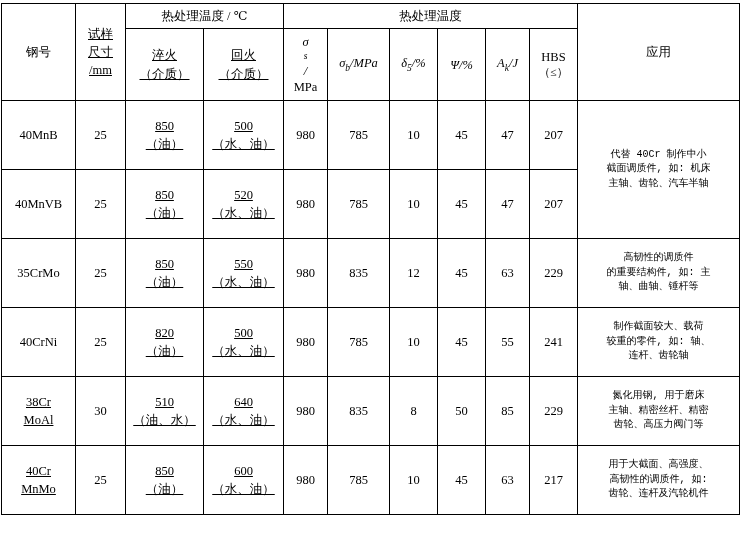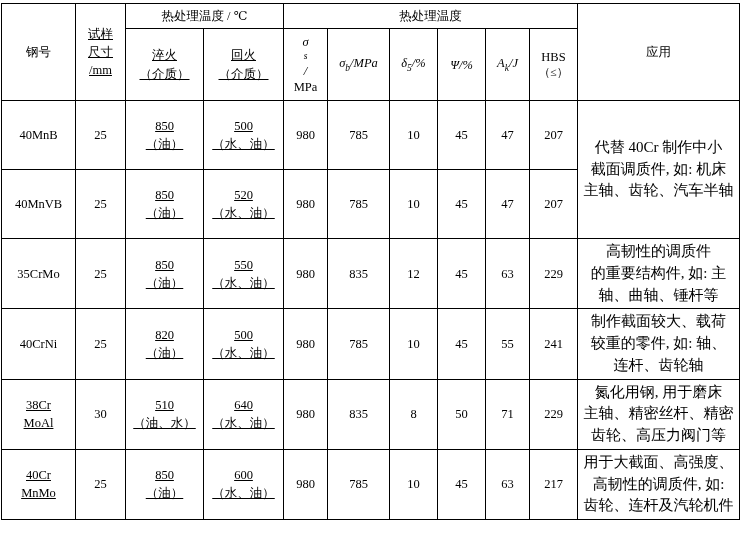--- a/index.html
+++ b/index.html
@@ -35,21 +35,22 @@
     line-height: 1.45;
   }
   .hdr-tall { height: 92px; }
   .row-body td { height: 64px; }
   .cell-lines span { display: block; text-decoration: underline; }
   .app-cell {
     text-align: left;
     padding-left: 9px;
     padding-right: 7px;
     line-height: 1.6;
-    font-size: 15px;
+    font-size: 10px;
+    font-family: Liberation Mono, monospace;
   }
   .app-cell span { display: block; }
   .sub { font-size: 9.5px; vertical-align: sub; }
   .ital { font-style: italic; }
   .unit-stack span { display: block; line-height: 1.3; }
   .small-note { font-size: 11.5px; }
   col.c-steel { width: 74px; }
   col.c-size { width: 50px; }
   col.c-quench { width: 78px; }
   col.c-temper { width: 80px; }
@@ -213,21 +214,21 @@
           <span>（油、水）</span>
         </td>
         <td class="cell-lines">
           <span>640</span>
           <span>（水、油）</span>
         </td>
         <td>980</td>
         <td>835</td>
         <td>8</td>
         <td>50</td>
-        <td>71</td>
+        <td>85</td>
         <td>229</td>
         <td class="app-cell">
           <span>氮化用钢, 用于磨床</span>
           <span>主轴、精密丝杆、精密</span>
           <span>齿轮、高压力阀门等</span>
         </td>
       </tr>
       <tr class="row-body">
         <td class="cell-lines">
           <span>40Cr</span>

